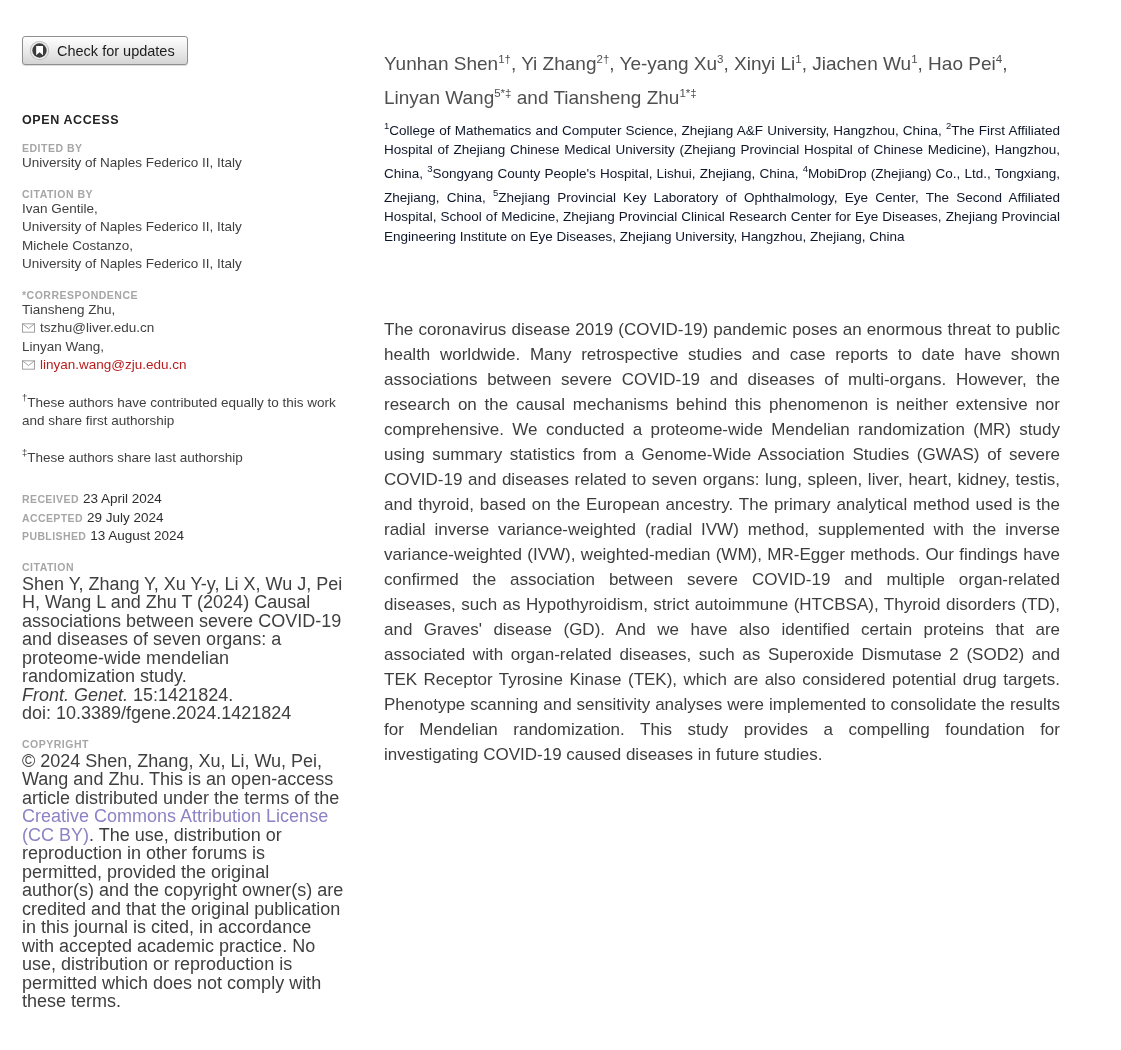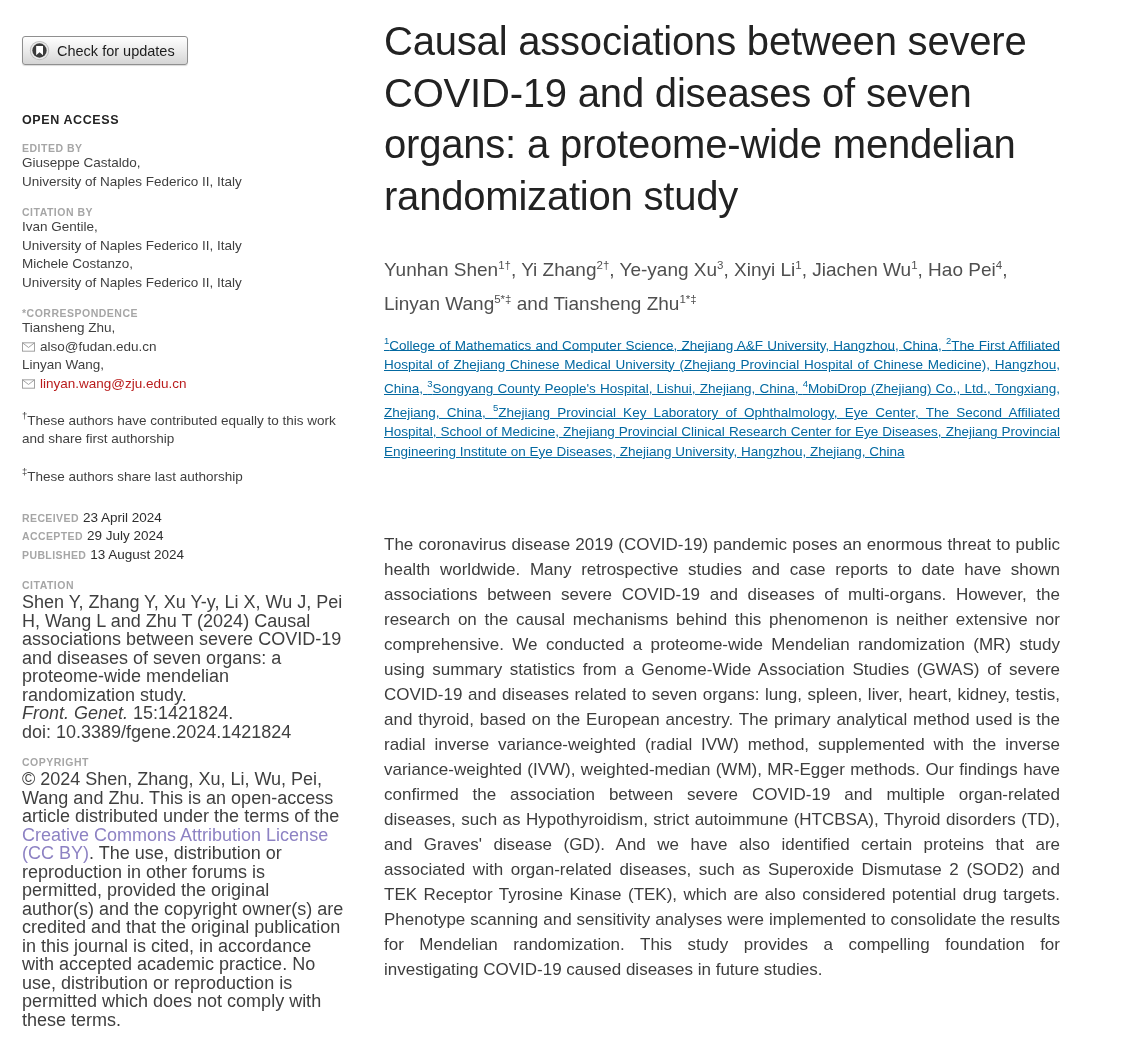--- a/index.html
+++ b/index.html
@@ -34,21 +34,21 @@
   .cc-link { color:#8d82c3; text-decoration:none; cursor:pointer; }
   .dates-block { margin-top:23px; }
   
   .main { position:absolute; left:384px; top:16px; width:676px; }
   .title {
     font-size:40px; line-height:51.5px; font-weight:500; color:#222222;
     letter-spacing:-0.2px;
   }
   .authors { margin-top:29px; font-size:19px; line-height:29px; color:#4f4f4f; font-weight:500; }
   .authors sup { font-size:11.5px; color:#4f4f4f; }
-  .affiliations { margin-top:13px; font-size:13.5px; line-height:19.5px; color:#0369a1; text-align:justify;text-decoration:underline; }
+  .affiliations { margin-top:4px; font-size:13.5px; line-height:19.5px; color:#0f172a; text-align:justify; }
   .affiliations sup { font-size:9.5px; }
   .abstract { margin-top:71px; font-size:17px; line-height:25px; color:#3d3d3d; text-align:justify; }
 </style>
 </head>
 <body>
 
 <div class="sidebar">
 
   <button class="updates-btn">
     <svg class="crossmark" viewBox="0 0 24 24" aria-hidden="true">
@@ -56,37 +56,36 @@
       <circle cx="12" cy="12" r="10" fill="#e9e9e9"></circle>
       <circle cx="12" cy="12" r="8.2" fill="#3b3b3b"></circle>
       <path d="M8.2 6.8 L16 6.8 L16 17.4 L12.1 13.9 L8.2 17.4 Z" fill="#ffffff"></path>
     </svg>
     <span class="lbl">Check for updates</span>
   </button>
 
   <div class="open-access">OPEN ACCESS</div>
 
   <div class="sec-label">EDITED BY</div>
-  <div class="side-line">Giuseppe Castaldo,</div>
   <div class="side-line">University of Naples Federico II, Italy</div>
 
   <div class="sec-label">CITATION BY</div>
   <div class="side-line">Ivan Gentile,</div>
   <div class="side-line">University of Naples Federico II, Italy</div>
   <div class="side-line">Michele Costanzo,</div>
   <div class="side-line">University of Naples Federico II, Italy</div>
 
   <div class="sec-label">*CORRESPONDENCE</div>
   <div class="side-line">Tiansheng Zhu,</div>
   <div class="email-row">
     <svg class="mail-icon" viewBox="0 0 14 10" aria-hidden="true">
       <rect x="0.5" y="0.5" width="13" height="9" fill="none" stroke="#9a9a9a"></rect>
       <path d="M0.5 0.5 L7 5.5 L13.5 0.5" fill="none" stroke="#9a9a9a"></path>
     </svg>
-    <a class="side-line" style="text-decoration:none;color:#3f3f3f;">also@fudan.edu.cn</a>
+    <a class="side-line" style="text-decoration:none;color:#3f3f3f;">tszhu@liver.edu.cn</a>
   </div>
   <div class="side-line">Linyan Wang,</div>
   <div class="email-row">
     <svg class="mail-icon" viewBox="0 0 14 10" aria-hidden="true">
       <rect x="0.5" y="0.5" width="13" height="9" fill="none" stroke="#9a9a9a"></rect>
       <path d="M0.5 0.5 L7 5.5 L13.5 0.5" fill="none" stroke="#9a9a9a"></path>
     </svg>
     <a class="side-line" style="text-decoration:none;color:#b91c1c;">linyan.wang@zju.edu.cn</a>
   </div>
 
@@ -105,21 +104,20 @@
     <span>doi: 10.3389/fgene.2024.1421824</span>
   </div>
 
   <div class="sec-label">COPYRIGHT</div>
   <div class="copy-text"><span>© 2024 Shen, Zhang, Xu, Li, Wu, Pei, Wang and Zhu. This is an open-access article distributed under the terms of the </span><a class="cc-link">Creative Commons Attribution License (CC BY)</a><span>. The use, distribution or reproduction in other forums is permitted, provided the original author(s) and the copyright owner(s) are credited and that the original publication in this journal is cited, in accordance with accepted academic practice. No use, distribution or reproduction is permitted which does not comply with these terms.</span></div>
 
 </div>
 
 <div class="main">
 
-  <h1 class="title">Causal associations between severe COVID-19 and diseases of seven organs: a proteome-wide mendelian randomization study</h1>
 
   <div class="authors">
     <span><span>Yunhan Shen</span><sup>1†</sup></span><span><span>, Yi Zhang</span><sup>2†</sup></span><span><span>, Ye-yang Xu</span><sup>3</sup></span><span><span>, Xinyi Li</span><sup>1</sup></span><span><span>, Jiachen Wu</span><sup>1</sup></span><span><span>, Hao Pei</span><sup>4</sup></span><span><span>, Linyan Wang</span><sup>5*‡</sup></span><span><span> and Tiansheng Zhu</span><sup>1*‡</sup></span>
   </div>
 
   <div class="affiliations">
     <sup>1</sup><span>College of Mathematics and Computer Science, Zhejiang A&amp;F University, Hangzhou, China, </span><sup>2</sup><span>The First Affiliated Hospital of Zhejiang Chinese Medical University (Zhejiang Provincial Hospital of Chinese Medicine), Hangzhou, China, </span><sup>3</sup><span>Songyang County People's Hospital, Lishui, Zhejiang, China, </span><sup>4</sup><span>MobiDrop (Zhejiang) Co., Ltd., Tongxiang, Zhejiang, China, </span><sup>5</sup><span>Zhejiang Provincial Key Laboratory of Ophthalmology, Eye Center, The Second Affiliated Hospital, School of Medicine, Zhejiang Provincial Clinical Research Center for Eye Diseases, Zhejiang Provincial Engineering Institute on Eye Diseases, Zhejiang University, Hangzhou, Zhejiang, China</span>
   </div>
 
   <div class="abstract">The coronavirus disease 2019 (COVID-19) pandemic poses an enormous threat to public health worldwide. Many retrospective studies and case reports to date have shown associations between severe COVID-19 and diseases of multi-organs. However, the research on the causal mechanisms behind this phenomenon is neither extensive nor comprehensive. We conducted a proteome-wide Mendelian randomization (MR) study using summary statistics from a Genome-Wide Association Studies (GWAS) of severe COVID-19 and diseases related to seven organs: lung, spleen, liver, heart, kidney, testis, and thyroid, based on the European ancestry. The primary analytical method used is the radial inverse variance-weighted (radial IVW) method, supplemented with the inverse variance-weighted (IVW), weighted-median (WM), MR-Egger methods. Our findings have confirmed the association between severe COVID-19 and multiple organ-related diseases, such as Hypothyroidism, strict autoimmune (HTCBSA), Thyroid disorders (TD), and Graves' disease (GD). And we have also identified certain proteins that are associated with organ-related diseases, such as Superoxide Dismutase 2 (SOD2) and TEK Receptor Tyrosine Kinase (TEK), which are also considered potential drug targets. Phenotype scanning and sensitivity analyses were implemented to consolidate the results for Mendelian randomization. This study provides a compelling foundation for investigating COVID-19 caused diseases in future studies.</div>

